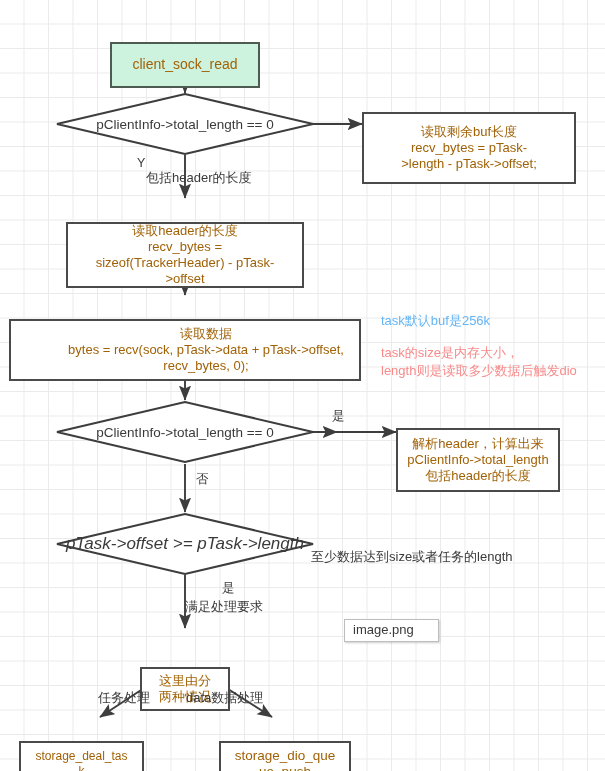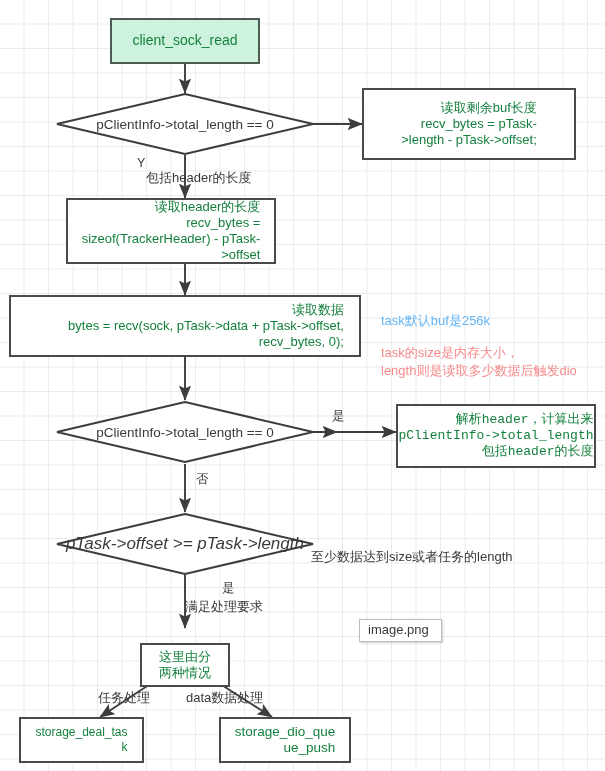--- a/index.html
+++ b/index.html
@@ -27,24 +27,25 @@
     left: 0; top: 0;
     width: 605px; height: 771px;
     pointer-events: none;
   }
   .node {
     position: absolute;
     box-sizing: border-box;
     display: flex;
     align-items: center;
     justify-content: center;
-    text-align: right;
-    color: #15803d;
+    text-align: center;
+    color: #a16207;
     line-height: 1.22;
     white-space: pre-line;
+    margin-top: 24px;
   }
   .rect {
     background: #ffffff;
     border: 2px solid #4a4a4a;
   }
   .rect.green {
     background: #cdf3de;
     border: 2px solid #4d5b52;
   }
   .diamond-wrap {
@@ -78,25 +79,24 @@
     text-align: left;
   }
   .note.blue { color: #64b5f6; }
   .note.pink { color: #f88a8a; }
   .file-badge {
     position: absolute;
     background: #ffffff;
     border: 1px solid #bdbdbd;
     box-shadow: 1px 1px 2px rgba(0,0,0,0.20);
     color: #3a3a3a;
-    padding: 3px 12px 4px 8px;
+    padding: 3px 24px 4px 8px;
     font-size: 13px;
     line-height: 1.1;
     white-space: nowrap;
-    margin-left: 15px;
   }
 </style>
 </head>
 <body>
 
 <div id="canvas">
 
   <svg id="edges" viewBox="0 0 605 771">
     <defs>
       <marker id="ah" markerWidth="9" markerHeight="9" refX="7.6" refY="3.2" orient="auto" markerUnits="strokeWidth">
@@ -134,37 +134,37 @@
     <svg width="258" height="62">
       <polygon points="1,31 129,1 257,31 129,61" fill="#ffffff" stroke="#3d3d3d" stroke-width="2"></polygon>
     </svg>
     <span class="diamond-label" style="font-size:13.5px;">pClientInfo-&gt;total_length == 0</span>
   </div>
 
   <div class="node rect" style="left:362px; top:88px; width:214px; height:72px; font-size:13px;">读取剩余buf长度
 recv_bytes = pTask-
 &gt;length - pTask-&gt;offset;</div>
 
-  <div class="node rect" style="left:66px; top:198px; width:210px; height:66px; font-size:13px;">读取header的长度
+  <div class="node rect" style="left:66px; top:198px; width:238px; height:66px; font-size:13px;">读取header的长度
 recv_bytes =
 sizeof(TrackerHeader) - pTask-
 &gt;offset</div>
 
   <div class="node rect" style="left:9px; top:295px; width:352px; height:62px; font-size:13px;padding-left:42px;">读取数据
 bytes = recv(sock, pTask-&gt;data + pTask-&gt;offset,
 recv_bytes, 0);</div>
 
   <div class="diamond-wrap" style="left:56px; top:401px; width:258px; height:62px;">
     <svg width="258" height="62">
       <polygon points="1,31 129,1 257,31 129,61" fill="#ffffff" stroke="#3d3d3d" stroke-width="2"></polygon>
     </svg>
     <span class="diamond-label" style="font-size:13.5px;">pClientInfo-&gt;total_length == 0</span>
   </div>
 
-  <div class="node rect" style="left:396px; top:404px; width:200px; height:64px; font-size:13px;font-family:Liberation Mono, monospace;">解析header，计算出来
+  <div class="node rect" style="left:396px; top:404px; width:164px; height:64px; font-size:13px;">解析header，计算出来
 pClientInfo-&gt;total_length
 包括header的长度</div>
 
   <div class="diamond-wrap" style="left:56px; top:513px; width:258px; height:62px;">
     <svg width="258" height="62">
       <polygon points="1,31 129,1 257,31 129,61" fill="#ffffff" stroke="#3d3d3d" stroke-width="2"></polygon>
     </svg>
     <span class="diamond-label" style="font-size:17px;font-style:italic;">pTask-&gt;offset &gt;= pTask-&gt;length</span>
   </div>
 

